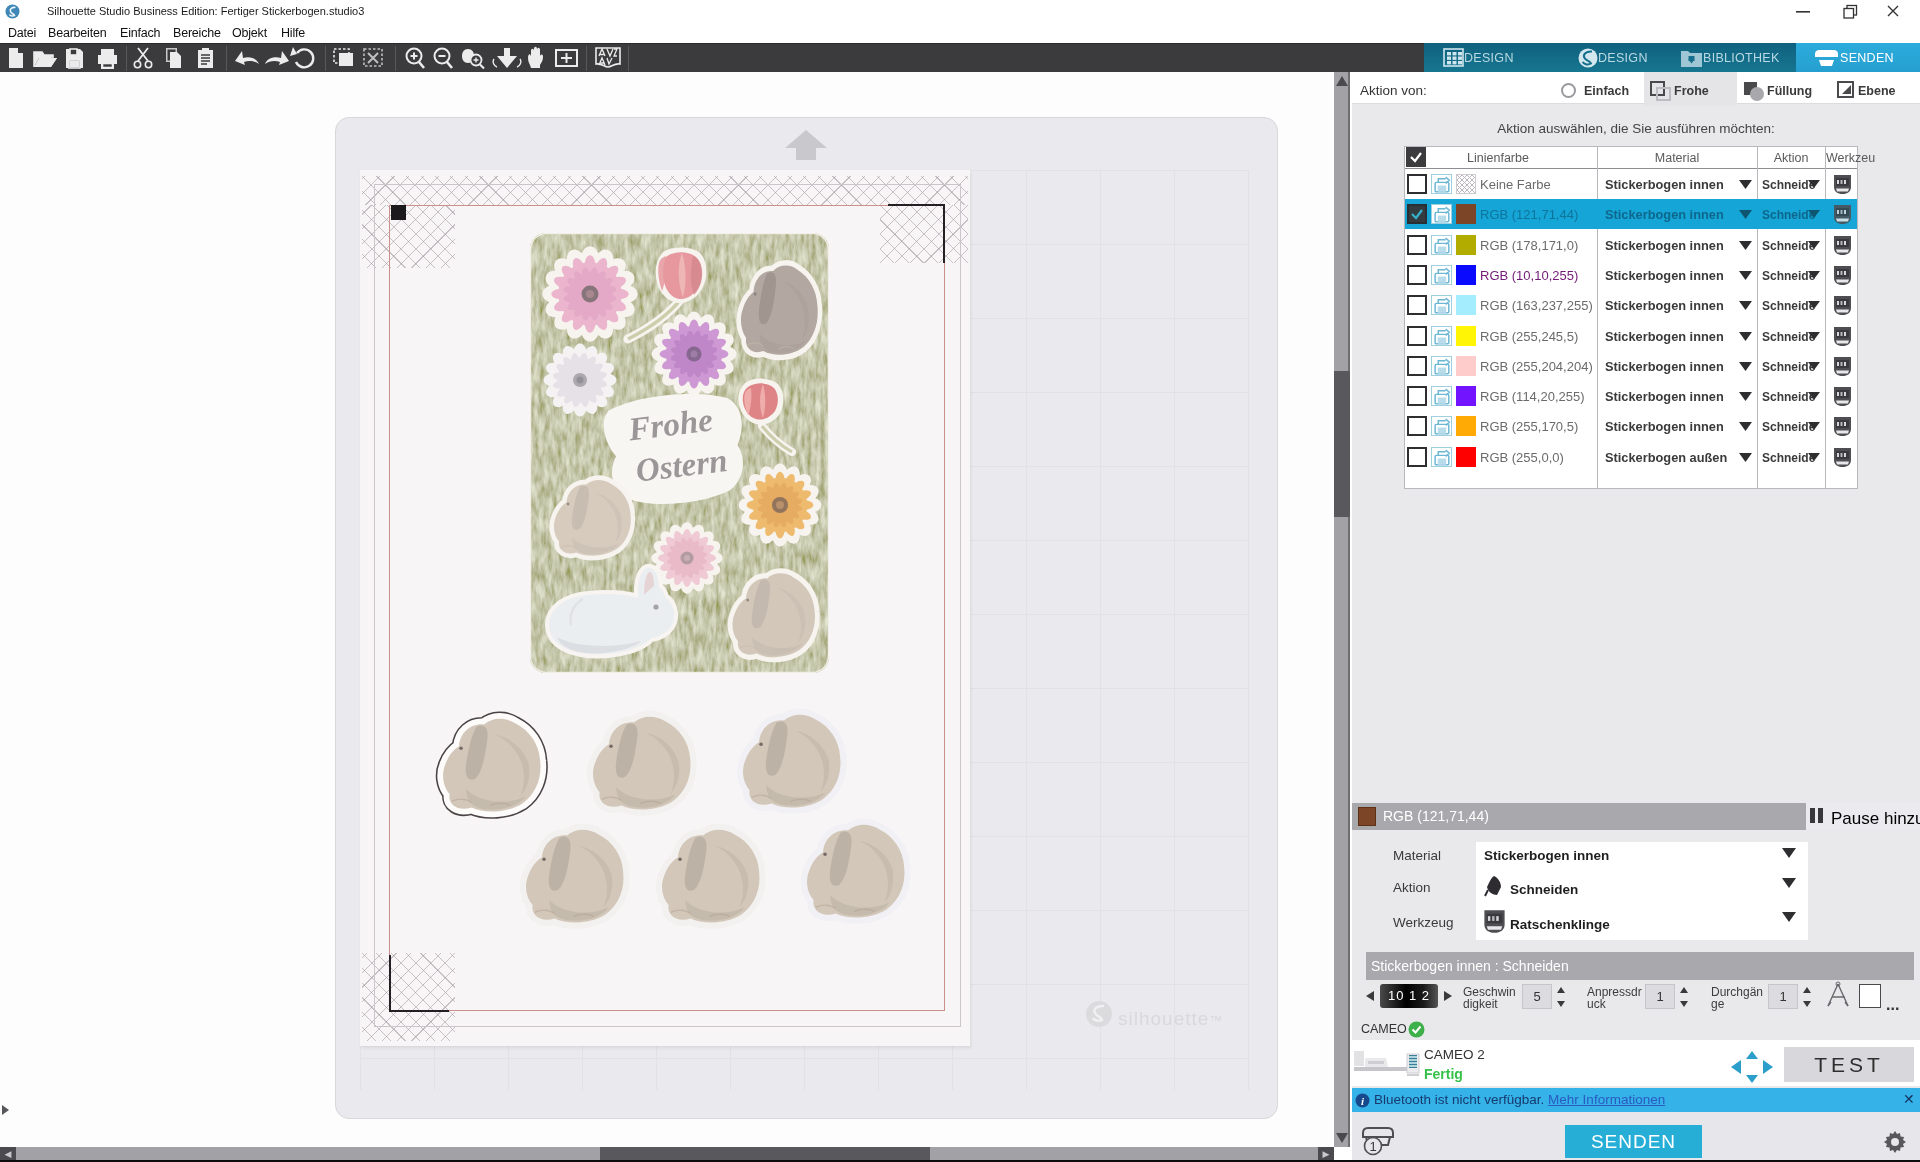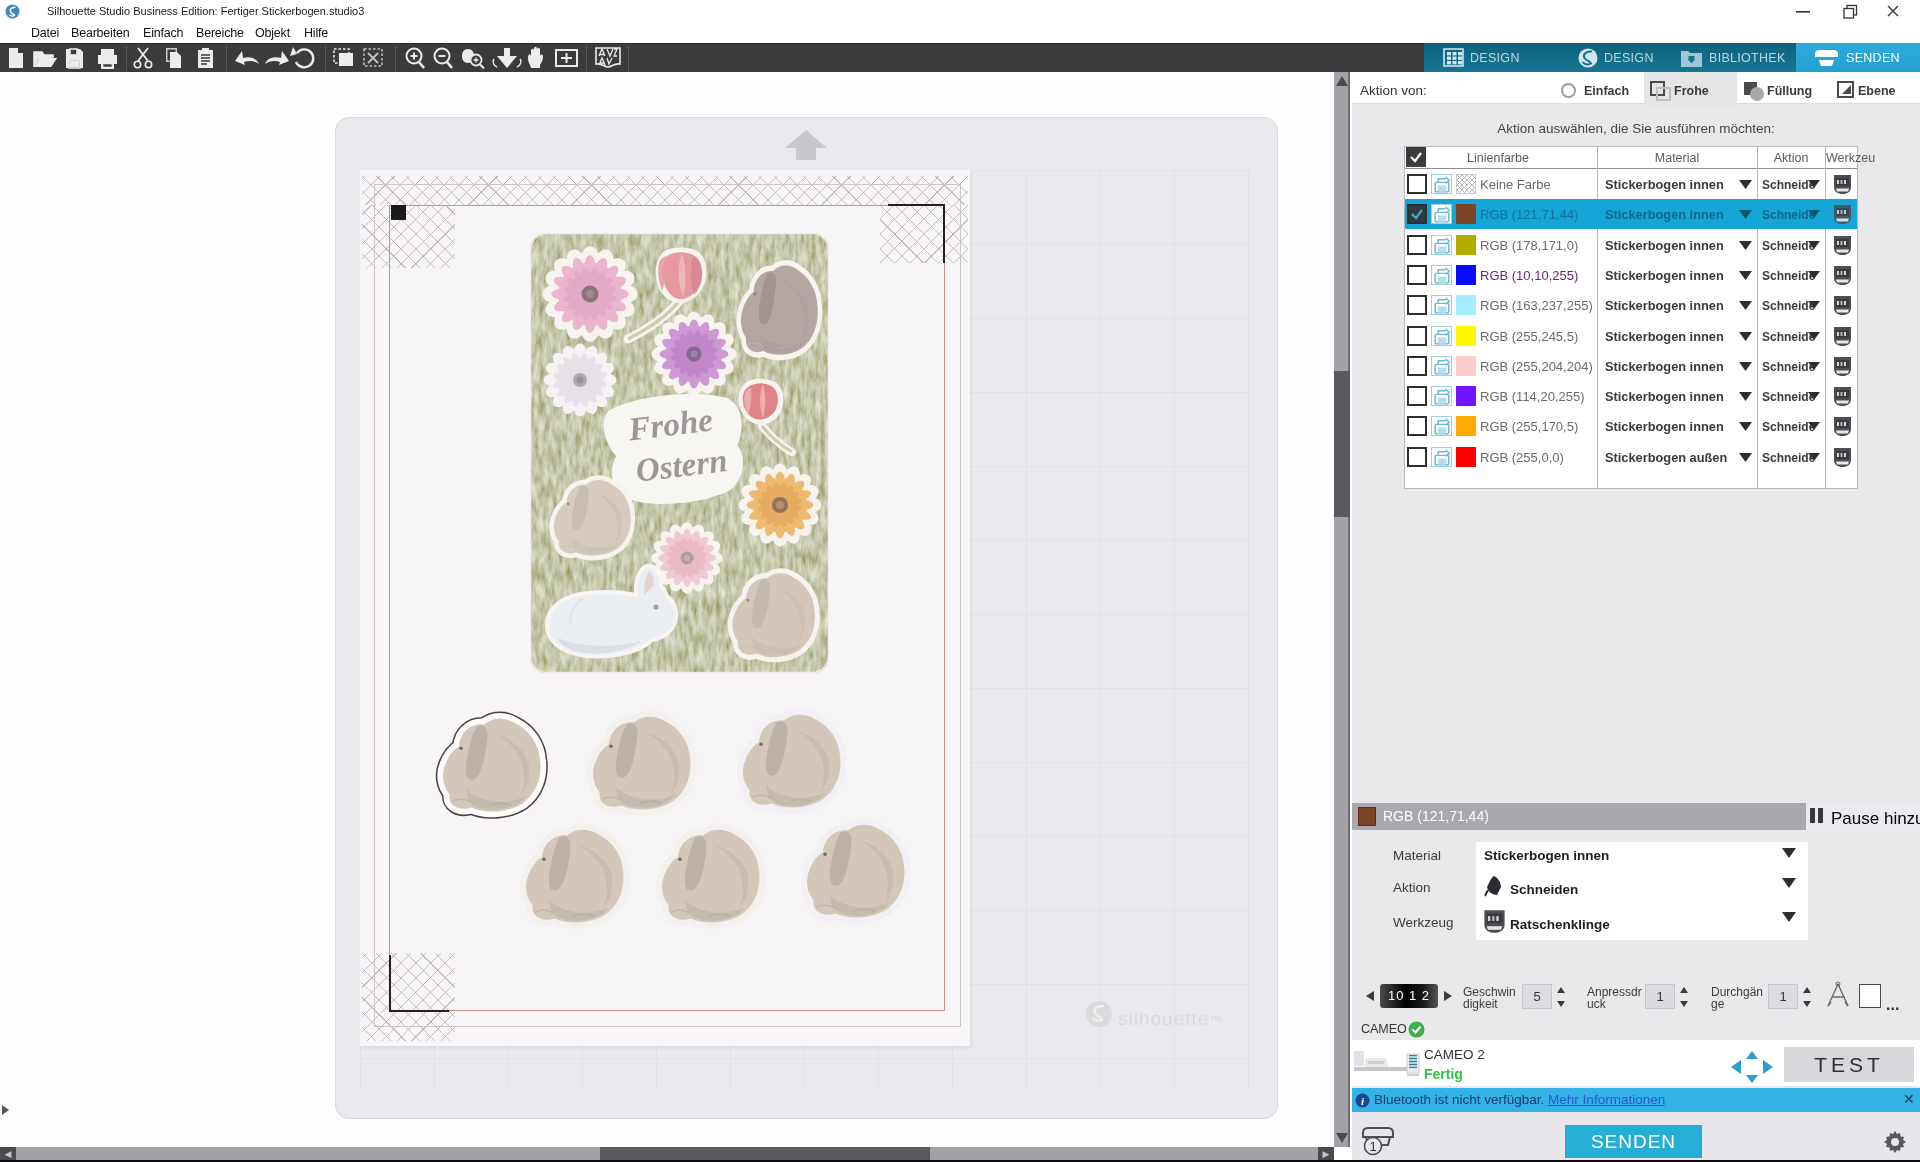--- a/index.html
+++ b/index.html
@@ -2,27 +2,27 @@
 <html><head>
 <meta charset="utf-8">
 <style>
   * { margin:0; padding:0; box-sizing:border-box; }
   html,body { width:1920px; height:1162px; overflow:hidden; font-family:"Liberation Sans", sans-serif; background:#fff; }
   .abs { position:absolute; }
   
   #titlebar { left:0; top:0; width:1920px; height:23px; background:#fff; }
   #title-text { left:47px; top:5px; font-size:11px; color:#1a1a1a; }
   #menubar { left:0; top:23px; width:1920px; height:20px; background:#fff; font-size:12.5px; letter-spacing:-0.2px; color:#111; font-weight:500; }
-  .menu-item { position:absolute; top:3px;margin-left:23px; }
+  .menu-item { position:absolute; top:3px; }
   #toolbar { left:0; top:43px; width:1920px; height:29px; background:#3b3b3d; border-top:1px solid #2a2a2c; }
   .tdiv { position:absolute; top:2px; width:1px; height:25px; background:#58585a; }
   
   #tabs { left:1424px; top:43px; width:496px; height:29px; background:linear-gradient(#0f617e,#177691); }
   .tab { position:absolute; top:0; height:29px; color:#b9d9e3; font-size:12.5px; letter-spacing:0.3px; display:flex; align-items:center; }
-  .tab .lbl { margin-left:6px; }
+  .tab .lbl { }
   #tab-send { background:linear-gradient(#2cacdc,#259fd0); color:#fff; }
   
   #canvas { left:0; top:72px; width:1333px; height:1075px; background:#fdfdfe; overflow:hidden; }
   #mat { left:335px; top:45px; width:943px; height:1002px; background:#eae9ed; border:1px solid #d8d7db; border-radius:14px; }
   #grid { left:360px; top:98px; width:890px; height:920px;
      background-image:
        repeating-linear-gradient(to right, #e2e1e6 0 1px, transparent 1px 74px),
        repeating-linear-gradient(to bottom, #e2e1e6 0 1px, transparent 1px 74px);
   }
   #page { left:360px; top:98px; width:610px; height:876px; background:#f8f5f7; box-shadow:1px 2px 3px rgba(0,0,0,0.08); }
@@ -710,20 +710,23 @@
   </svg>
   <div class="abs dd-val" style="left:158px;top:810px">Schneiden</div>
   <div class="abs dd-tri" style="top:806px"></div>
   <div class="abs dd-lbl" style="top:843px">Werkzeug</div>
   <svg class="abs" style="left:130px;top:837px" width="25" height="25" viewBox="0 0 21 21">
       <use href="#wz"></use>
     </svg>
   <div class="abs dd-val" style="left:158px;top:845px">Ratschenklinge</div>
   <div class="abs dd-tri" style="top:840px"></div>
 
+  <div class="abs graybar" style="left:14px;top:880px;width:548px;height:28px">
+    <div class="abs" style="left:5px;top:6px;font-size:14px">Stickerbogen innen : Schneiden</div>
+  </div>
 
   <svg class="abs" style="left:14px;top:919px" width="10" height="10">
       <path d="M8,0 L8,10 L0,5 Z" fill="#3a3a3c"></path>
     </svg>
   <div class="abs" style="left:28px;top:912px;width:58px;height:24px;background:linear-gradient(90deg,#4a4a4a,#000 45%,#1a1a1a 75%,#555);border-radius:3px;color:#fff;font-size:13px;text-align:center;line-height:24px;letter-spacing:1px">10 1 2</div>
   <svg class="abs" style="left:90px;top:919px" width="10" height="10">
       <path d="M2,0 L2,10 L10,5 Z" fill="#3a3a3c"></path>
     </svg>
   <div class="abs small" style="left:111px;top:914px">Geschwin<br>digkeit</div>
   <div class="abs spin" style="left:170px;top:912px">5</div>

